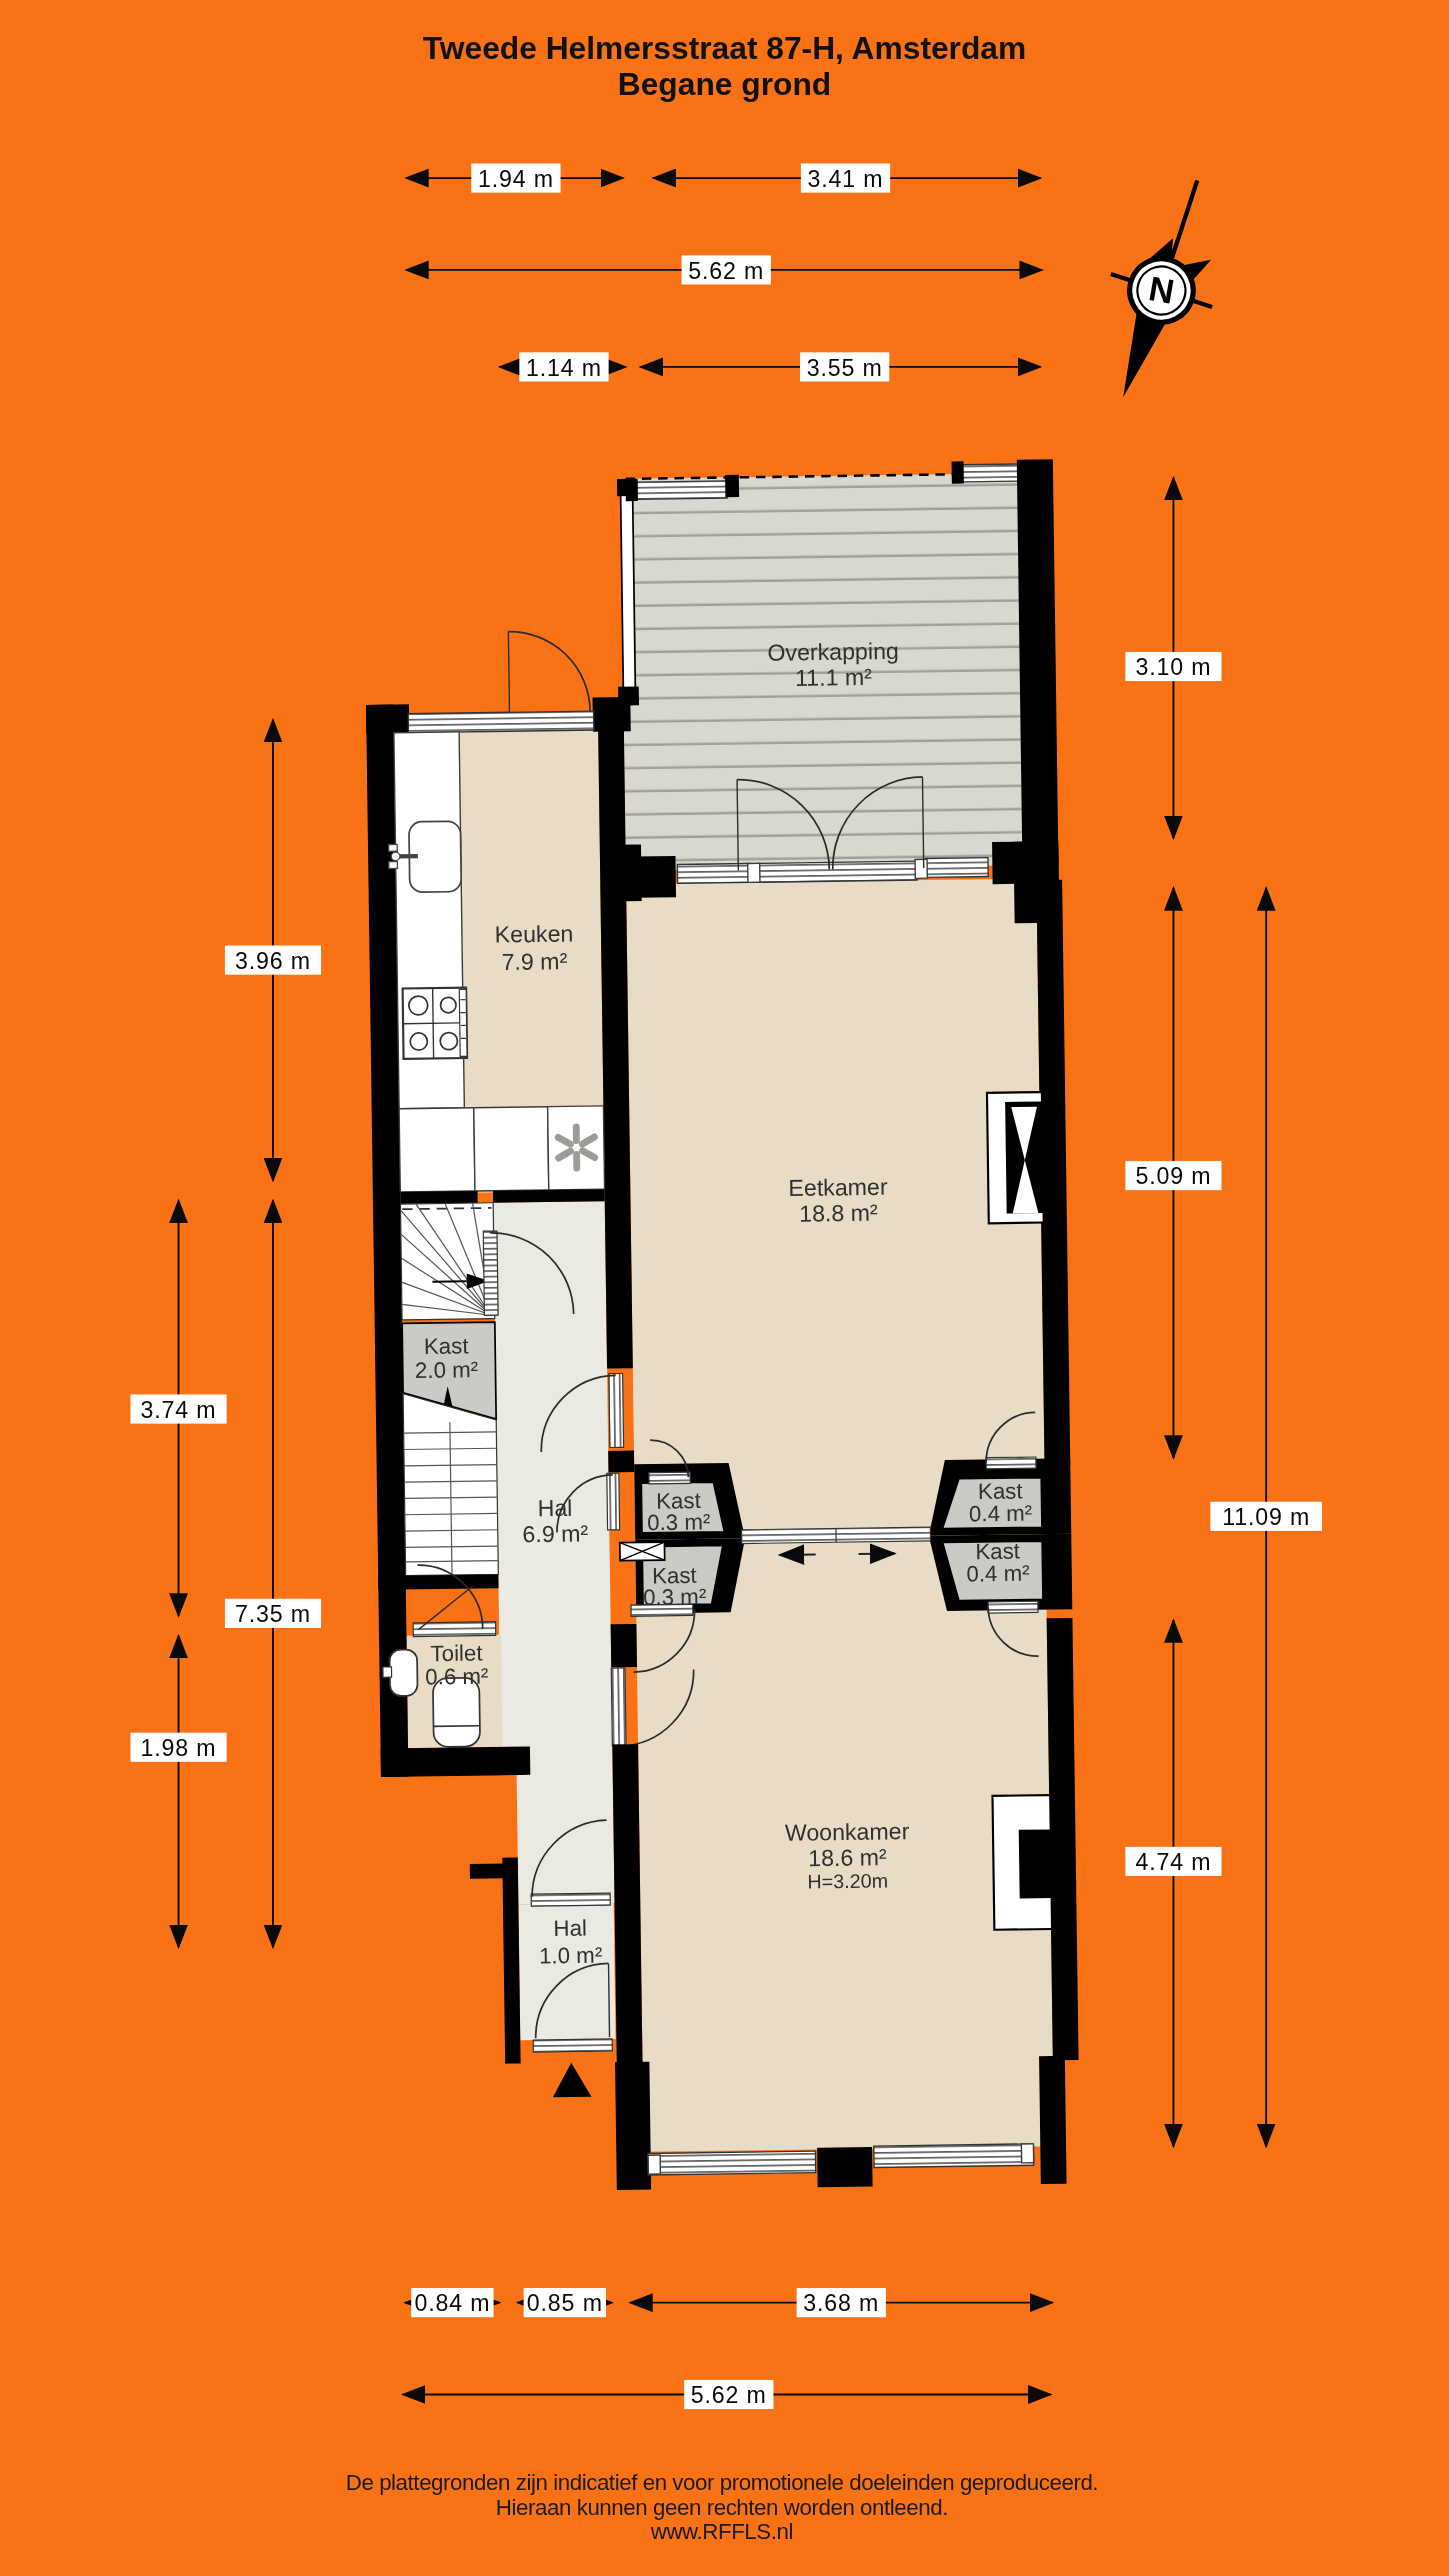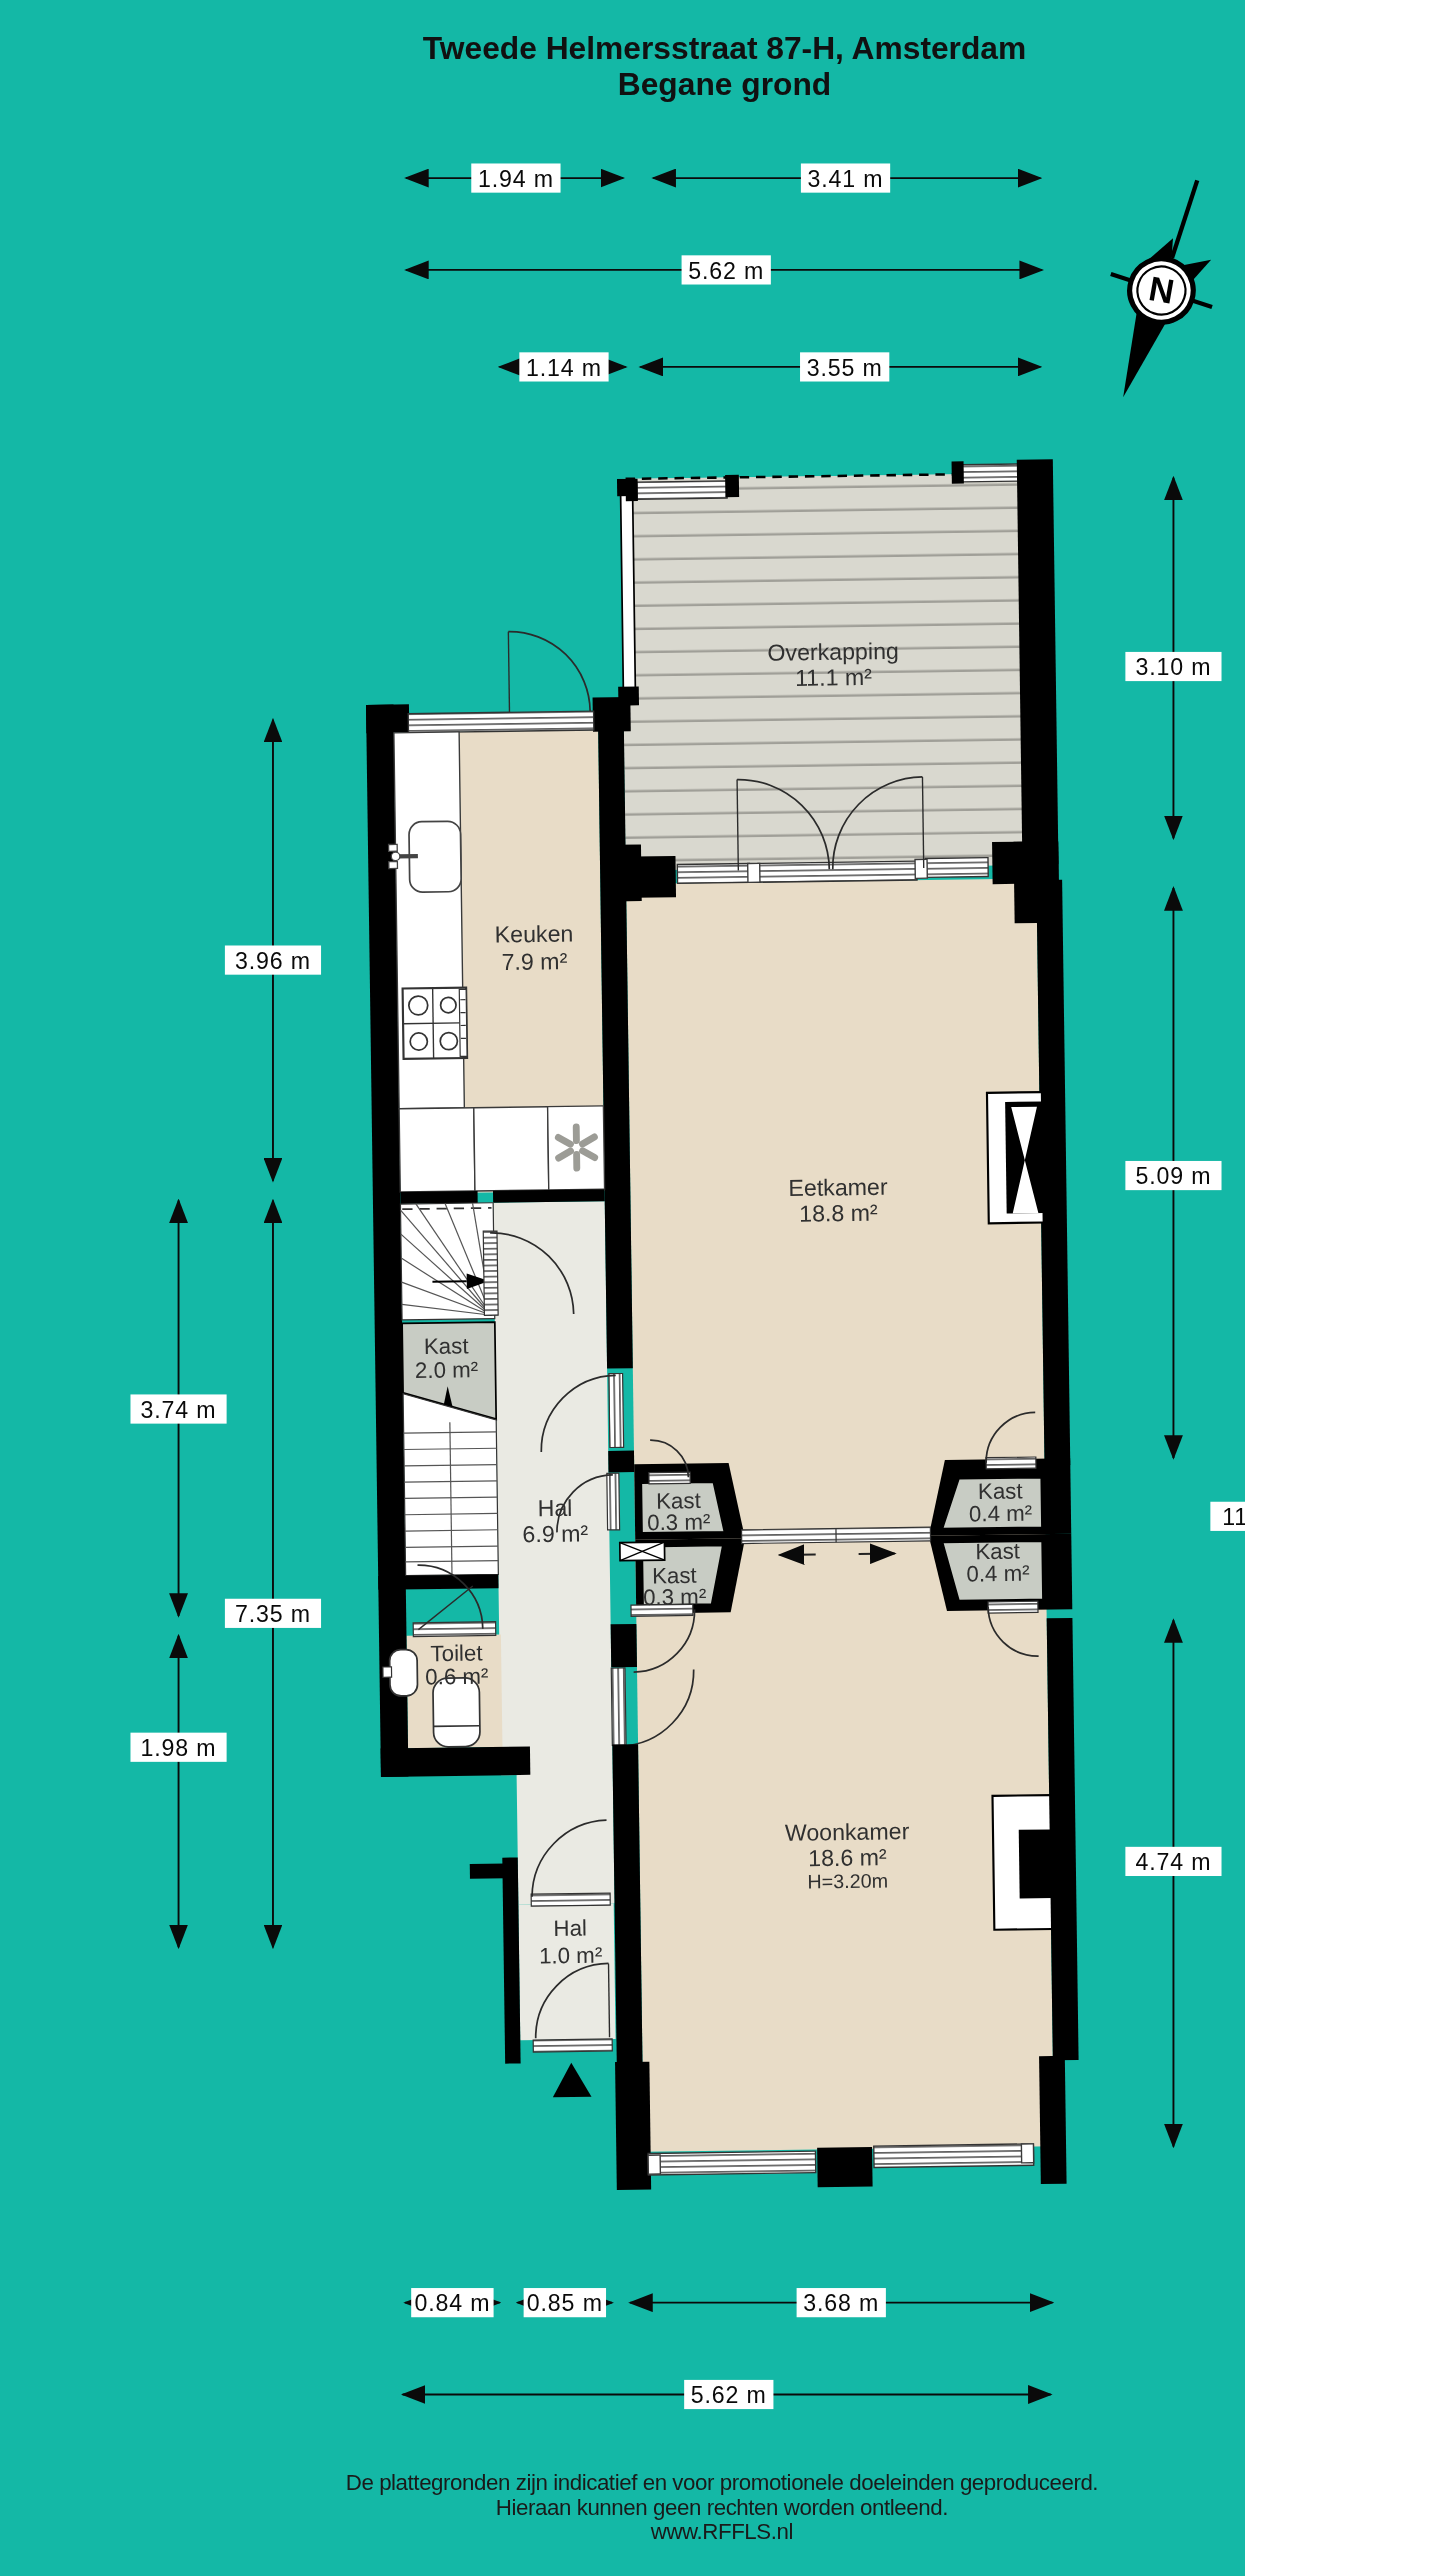--- a/index.html
+++ b/index.html
@@ -1,16 +1,16 @@
 <!DOCTYPE html>
 <html style="font-size:13.7px"><head>
 <meta charset="utf-8">
 <style>
   html,body{margin:0;padding:0;background:#fff;}
-  .page{position:relative;width:1245px;height:2576px;background:#14b8a6;overflow:hidden;
+  .page{position:relative;width:1449px;height:2576px;background:#f97316;overflow:hidden;
         font-family:"Liberation Sans", sans-serif;}
   svg{position:absolute;left:0;top:0;}
   text{font-family:"Liberation Sans", sans-serif;}
   .title-t{font-size:37px;font-weight:bold;fill:#111;}
   .room-t{font-size:27px;fill:#303030;}
   .room-s{font-size:23px;fill:#303030;}
   .kast-t{font-size:26px;fill:#303030;}
   .dim-t{font-size:27px;fill:#0a0a0a;letter-spacing:1px;}
   .foot-t{font-size:26px;fill:#1a1a1a;letter-spacing:-0.5px;}
   .wall{fill:#000;}

